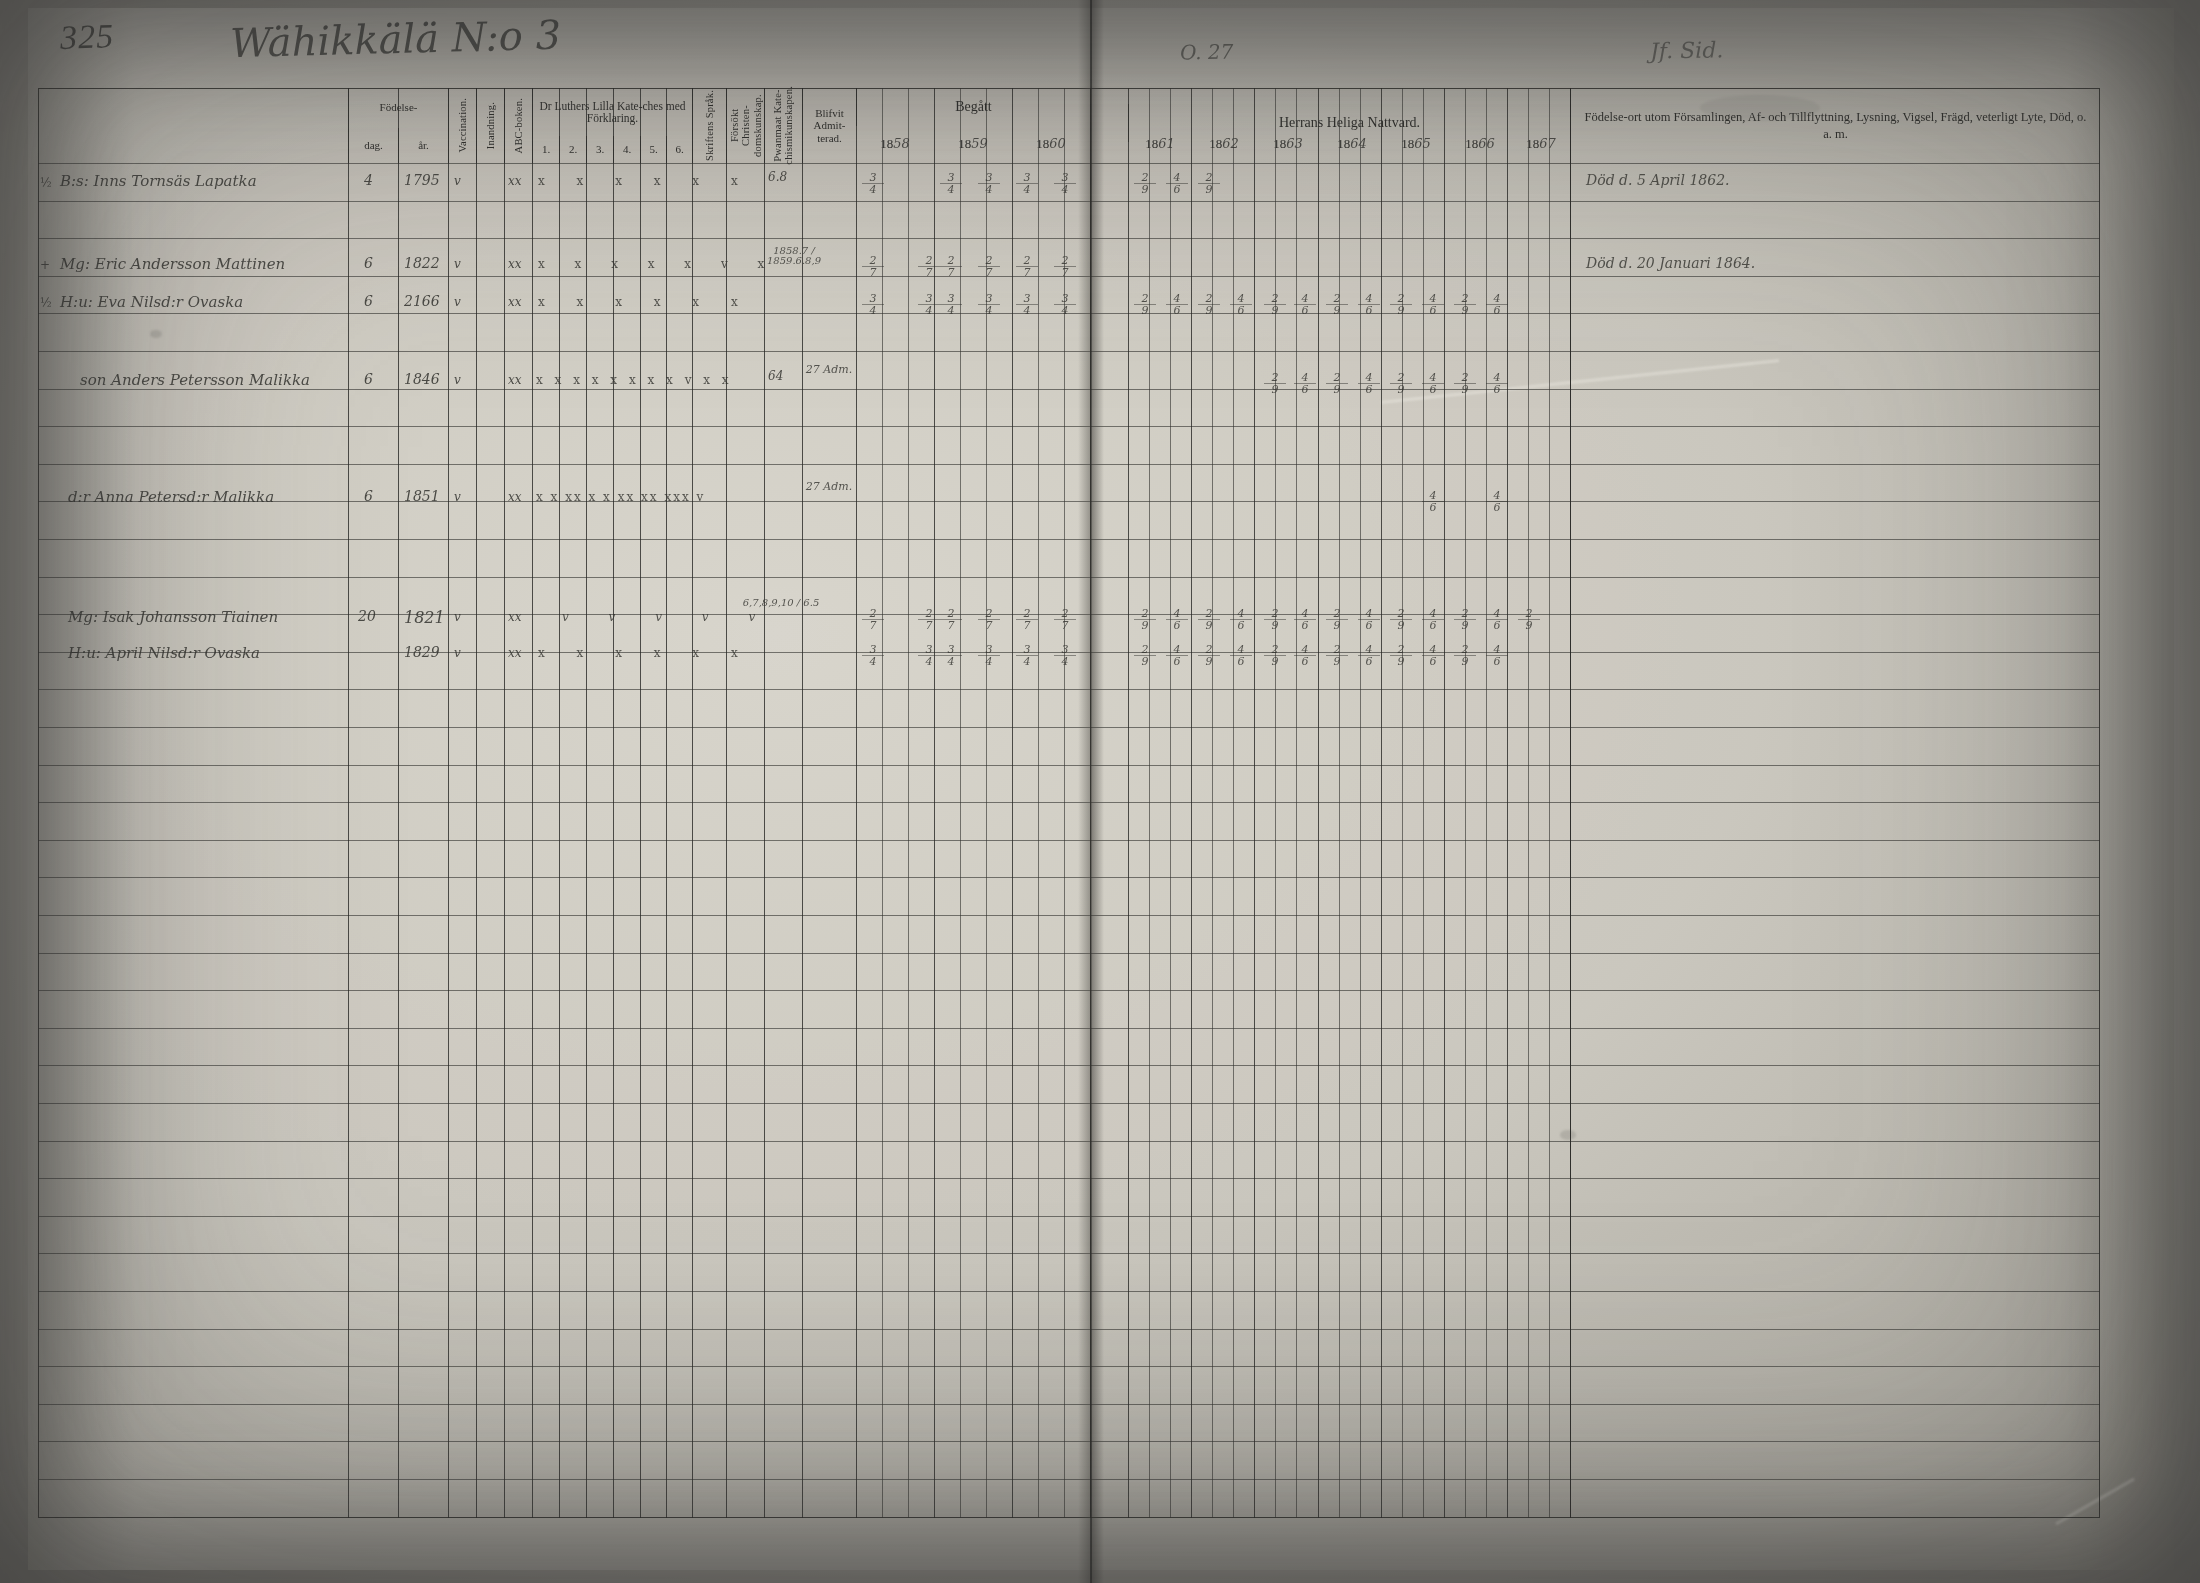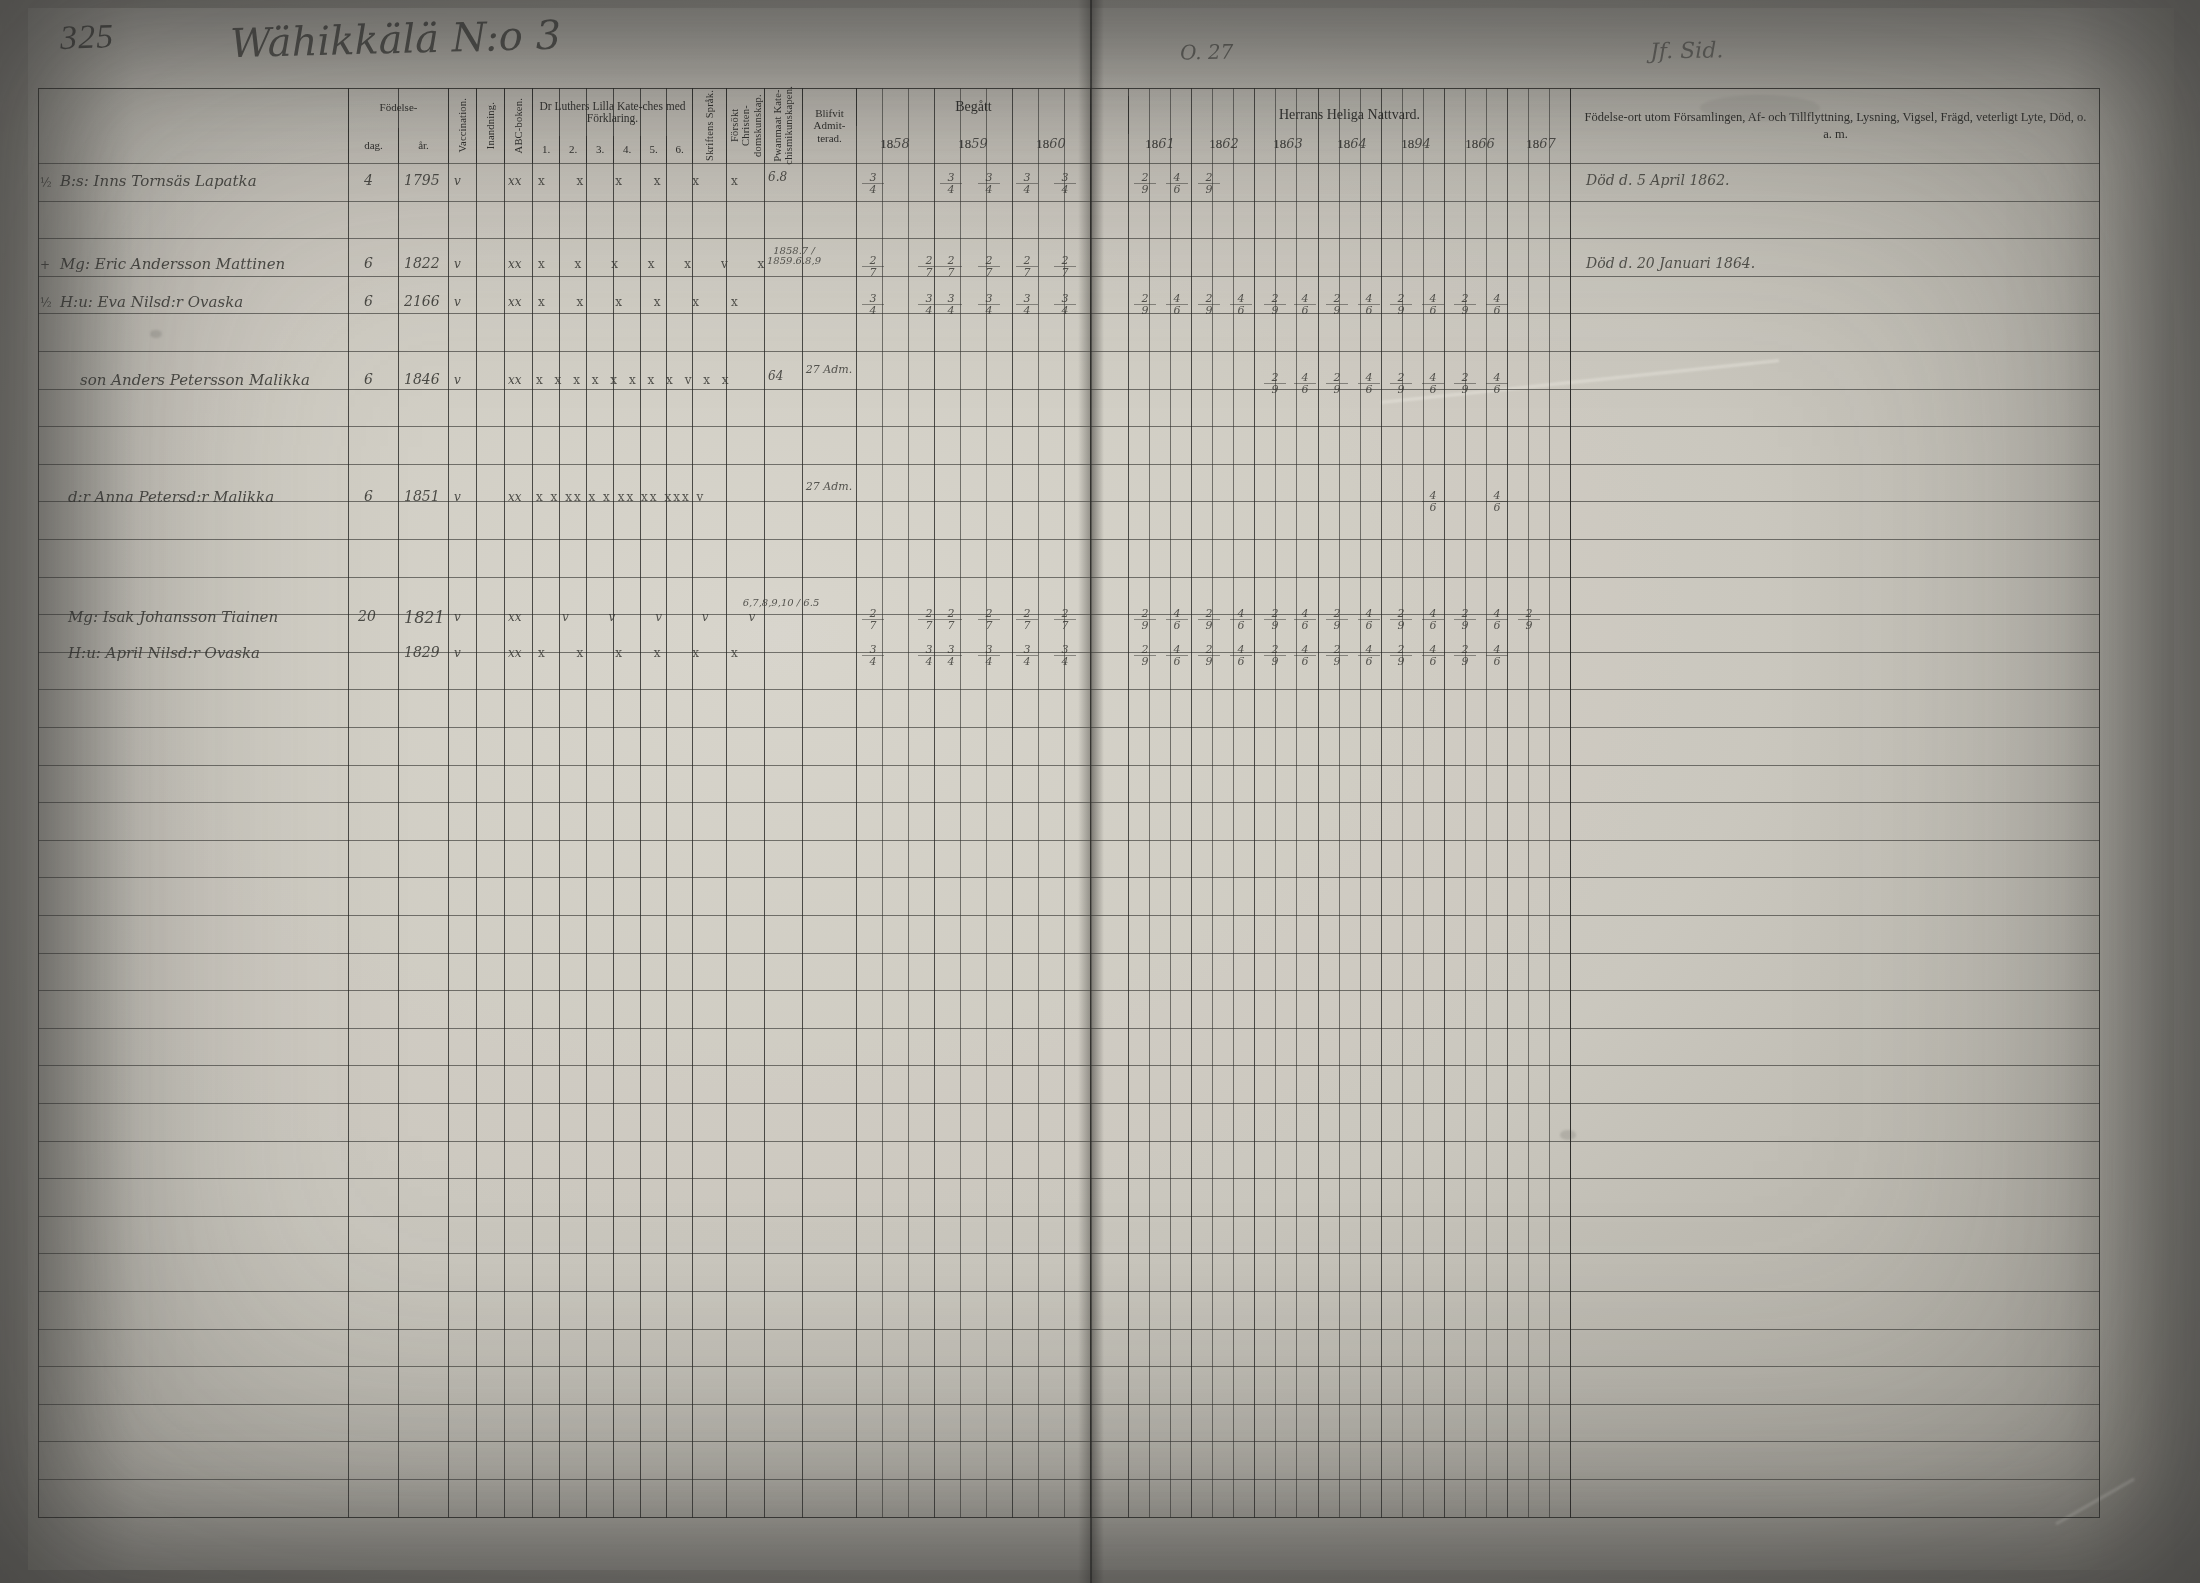--- a/index.html
+++ b/index.html
@@ -128,34 +128,34 @@
       <div class="hdrcell" style="left:688px;top:0;width:38px;height:75px;">
           <span class="vert">Försökt Christen-domskunskap.</span>
         </div>
       <div class="hdrcell" style="left:726px;top:0;width:38px;height:75px;">
           <span class="vert">Pwanmaat Kate-chismikunskapen.</span>
         </div>
       <div class="hdrcell" style="left:764px;top:0;width:54px;height:75px;font-size:11px;line-height:1.15;">Blifvit Admit-terad.</div>
 
       <div class="hdrcell" style="left:818px;top:0;width:234px;height:38px;font-size:14px;">Begått</div>
 
-      <div class="hdrcell" style="left:1090px;top:8px;width:442px;height:38px;font-size:14px;">Herrans Heliga Nattvard.</div>
+      <div class="hdrcell" style="left:1090px;top:16px;width:442px;height:38px;font-size:14px;">Herrans Heliga Nattvard.</div>
 
       <div class="hdrcell" style="left:1532px;top:0;width:530px;height:75px;font-size:12.5px;line-height:1.3;padding:0 8px;">Födelse-ort utom Församlingen, Af- och Tillflyttning, Lysning, Vigsel, Frägd, veterligt Lyte, Död, o. a. m.</div>
     </div>
 
     <div class="yrlabel" style="left:818px;top:48px;width:78px;"><span>18</span><span class="yrhand">58</span></div>
     <div class="yrlabel" style="left:896px;top:48px;width:78px;"><span>18</span><span class="yrhand">59</span></div>
     <div class="yrlabel" style="left:974px;top:48px;width:78px;"><span>18</span><span class="yrhand">60</span></div>
 
     <div class="yrlabel" style="left:1090px;top:48px;width:64px;"><span>18</span><span class="yrhand">61</span></div>
     <div class="yrlabel" style="left:1154px;top:48px;width:64px;"><span>18</span><span class="yrhand">62</span></div>
     <div class="yrlabel" style="left:1218px;top:48px;width:64px;"><span>18</span><span class="yrhand">63</span></div>
     <div class="yrlabel" style="left:1282px;top:48px;width:64px;"><span>18</span><span class="yrhand">64</span></div>
-    <div class="yrlabel" style="left:1346px;top:48px;width:64px;"><span>18</span><span class="yrhand">94</span></div>
+    <div class="yrlabel" style="left:1346px;top:48px;width:64px;"><span>18</span><span class="yrhand">65</span></div>
     <div class="yrlabel" style="left:1410px;top:48px;width:64px;"><span>18</span><span class="yrhand">66</span></div>
     <div class="yrlabel" style="left:1474px;top:48px;width:58px;"><span>18</span><span class="yrhand">67</span></div>
 
     <div class="lines" id="rules">
         <div class="hline" style="top:75px"></div>
         <div class="hline" style="top:112.6px"></div>
         <div class="hline" style="top:150.2px"></div>
         <div class="hline" style="top:187.8px"></div>
         <div class="hline" style="top:225.4px"></div>
         <div class="hline" style="top:263.0px"></div>

